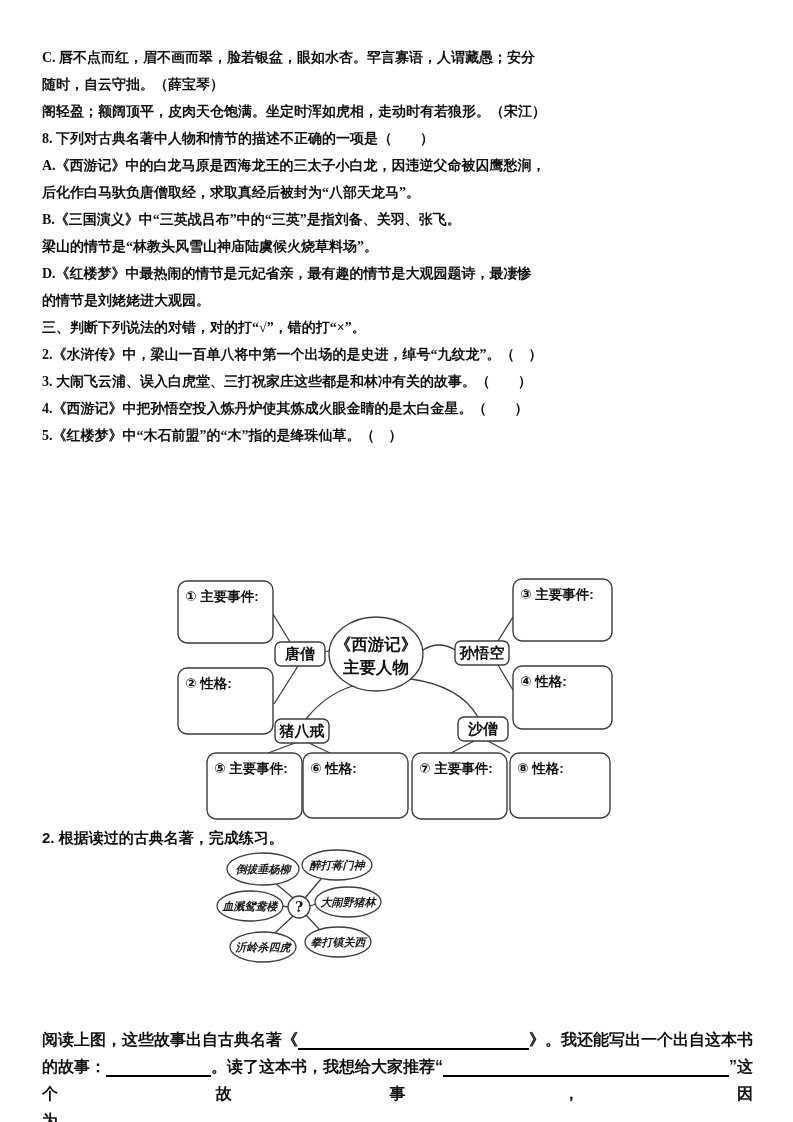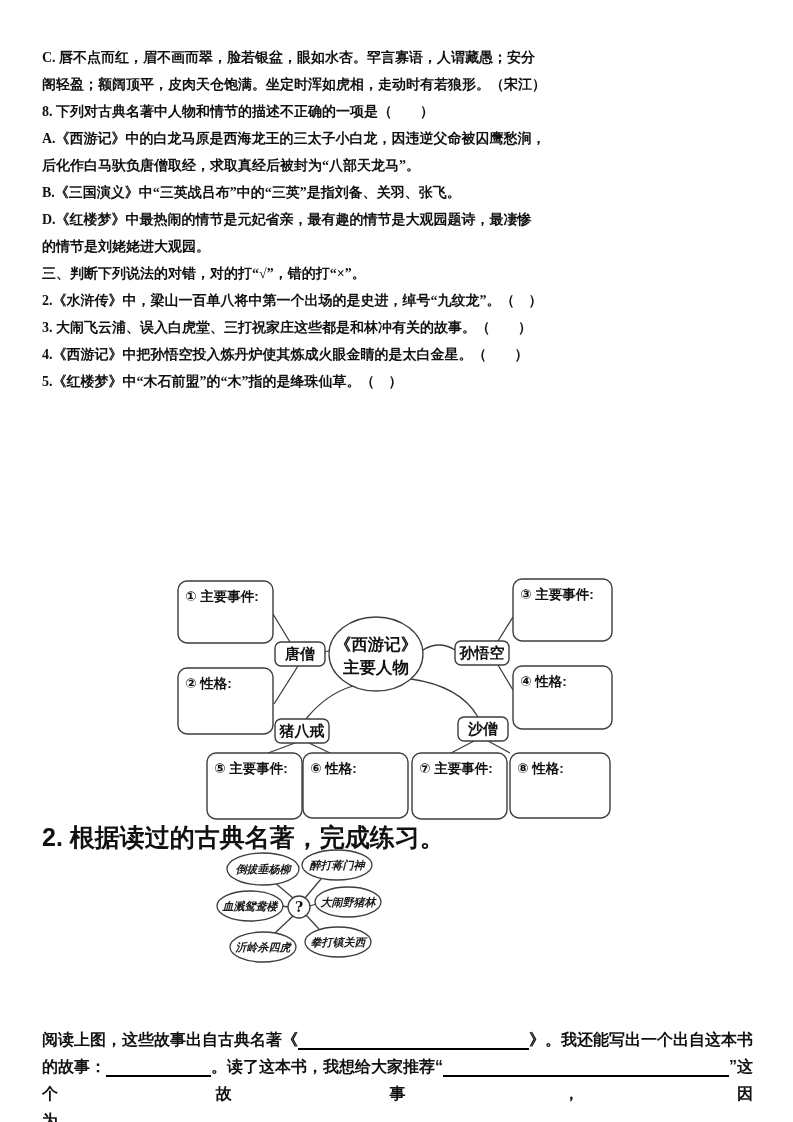--- a/index.html
+++ b/index.html
@@ -9,21 +9,21 @@
     overflow:hidden;
   }
   .tblock{position:absolute;left:42px;top:44px;width:711px;}
   .tline{
     height:27px;line-height:27px;font-size:14px;font-weight:600;
     white-space:nowrap;
     font-family:Liberation Serif, serif;
   }
   .sec2title{
     position:absolute;left:42px;top:824px;width:711px;height:27px;
-    line-height:27px;font-size:25px;font-weight:600;white-space:nowrap;
+    line-height:27px;font-size:15px;font-weight:600;white-space:nowrap;
   }
   .bottom{position:absolute;left:42px;top:990px;width:711px;font-size:16px;font-weight:600;margin-top:36px;}
   .bline{display:flex;height:27px;line-height:27px;white-space:nowrap;}
   .bline .seg{flex:0 0 auto;}
   .blank{border-bottom:2px solid #000;margin-bottom:3px;}
   .blank.fixed{flex:0 0 105px;}
   .blank.grow{flex:1 1 auto;}
   .bline.justify{justify-content:space-between;}
   svg.d1{position:absolute;left:168px;top:574px;}
   svg.d2{position:absolute;left:208px;top:844px;}
@@ -34,25 +34,27 @@
   .nodelabel{font-size:15px;font-weight:700;fill:#111;text-anchor:middle;font-family:"Liberation Sans","DejaVu Sans",sans-serif;}
   .centerlabel{font-size:16.5px;font-weight:700;fill:#111;text-anchor:middle;font-family:"Liberation Sans","DejaVu Sans",sans-serif;}
   .story{font-size:11px;font-style:italic;font-weight:700;fill:#1a1a1a;text-anchor:middle;font-family:"DejaVu Serif","Liberation Serif",serif;}
   .qmark{font-size:14px;font-weight:700;fill:#111;text-anchor:middle;font-family:"DejaVu Serif",serif;}
 </style>
 </head>
 <body>
 
 <div class="tblock">
   <div class="tline">C. 唇不点而红，眉不画而翠，脸若银盆，眼如水杏。罕言寡语，人谓藏愚；安分</div>
+  <div class="tline">随时，自云守拙。（薛宝琴）</div>
   <div class="tline">阁轻盈；额阔顶平，皮肉天仓饱满。坐定时浑如虎相，走动时有若狼形。（宋江）</div>
   <div class="tline">8. 下列对古典名著中人物和情节的描述不正确的一项是（　　）</div>
   <div class="tline">A.《西游记》中的白龙马原是西海龙王的三太子小白龙，因违逆父命被囚鹰愁涧，</div>
   <div class="tline">后化作白马驮负唐僧取经，求取真经后被封为“八部天龙马”。</div>
   <div class="tline">B.《三国演义》中“三英战吕布”中的“三英”是指刘备、关羽、张飞。</div>
+  <div class="tline">梁山的情节是“林教头风雪山神庙陆虞候火烧草料场”。</div>
   <div class="tline">D.《红楼梦》中最热闹的情节是元妃省亲，最有趣的情节是大观园题诗，最凄惨</div>
   <div class="tline">的情节是刘姥姥进大观园。</div>
   <div class="tline">三、判断下列说法的对错，对的打“√”，错的打“×”。</div>
   <div class="tline">2.《水浒传》中，梁山一百单八将中第一个出场的是史进，绰号“九纹龙”。（　）</div>
   <div class="tline">3. 大闹飞云浦、误入白虎堂、三打祝家庄这些都是和林冲有关的故事。（　　）</div>
   <div class="tline">4.《西游记》中把孙悟空投入炼丹炉使其炼成火眼金睛的是太白金星。（　　）</div>
   <div class="tline">5.《红楼梦》中“木石前盟”的“木”指的是绛珠仙草。（　）</div>
 </div>
 
 <svg class="d1" width="460" height="250" viewBox="0 0 460 250">

